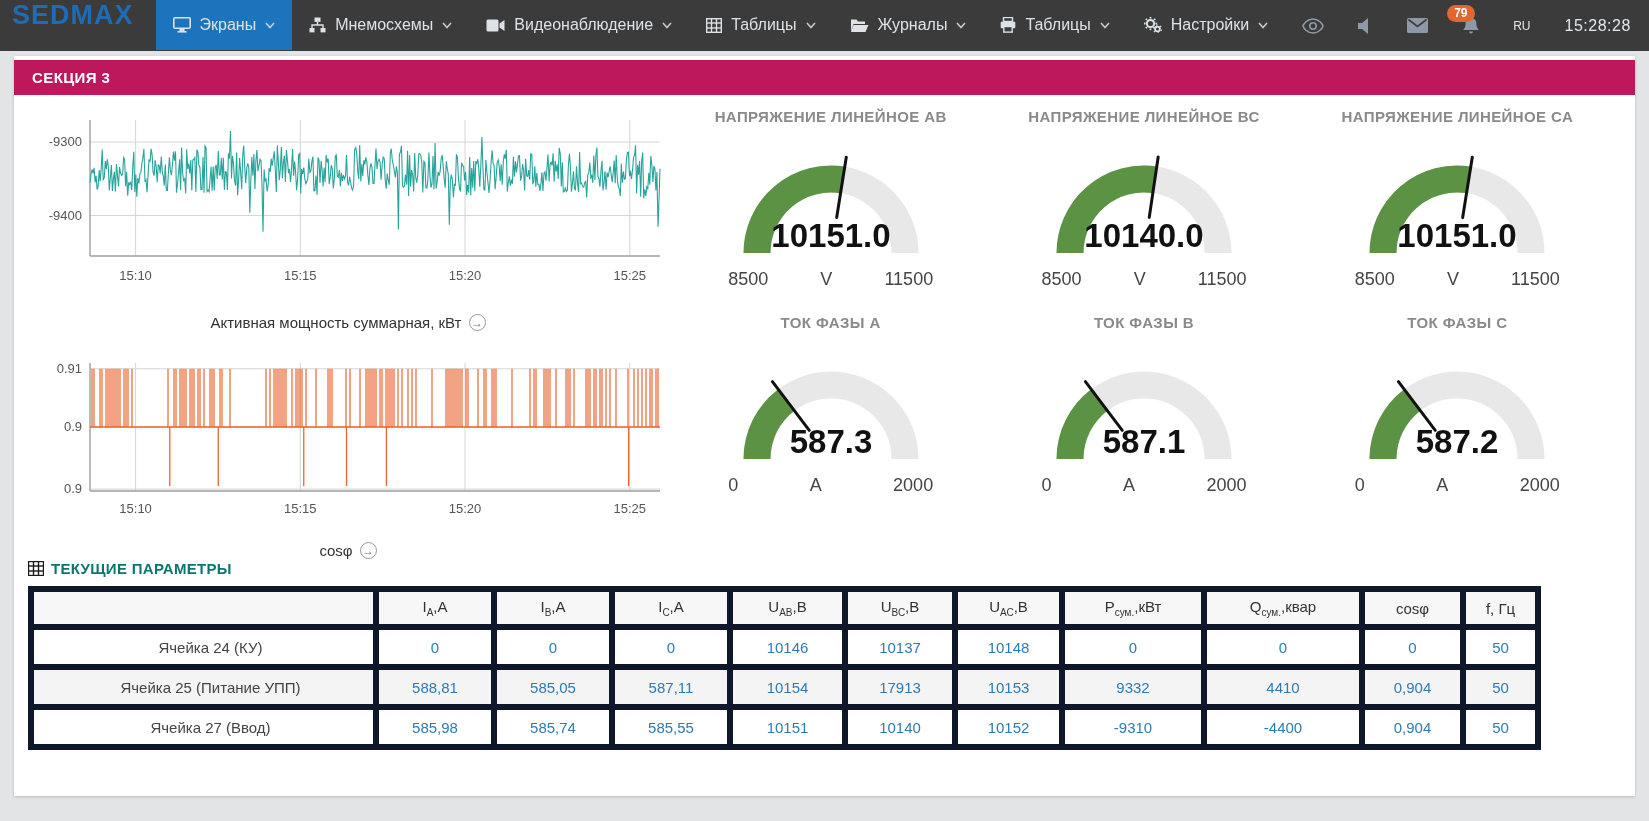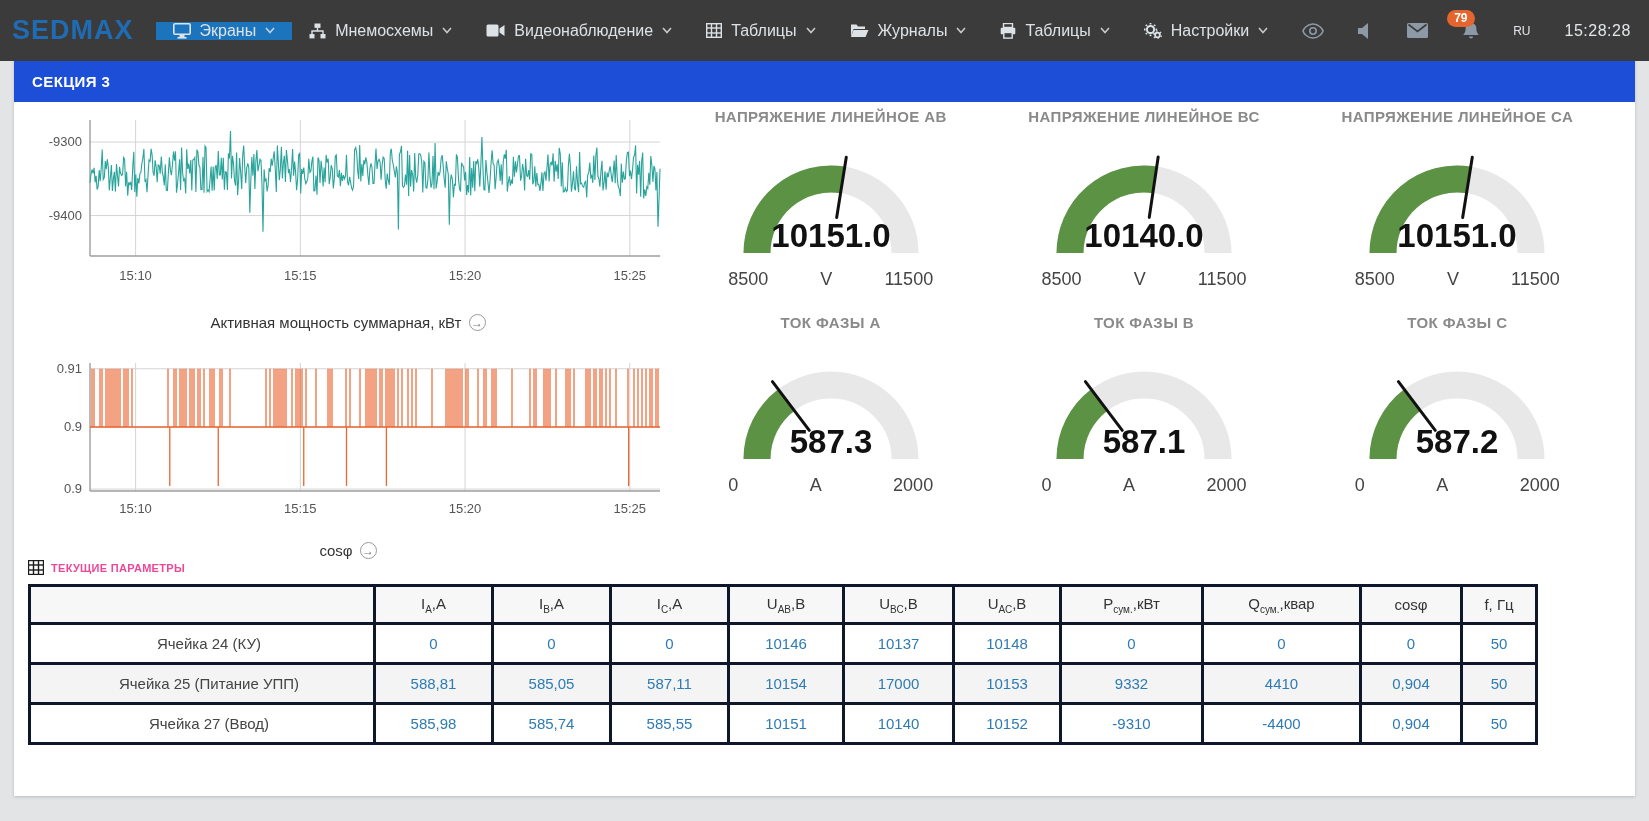--- a/index.html
+++ b/index.html
@@ -1,44 +1,44 @@
 <!DOCTYPE html>
 <html><head>
 <meta charset="utf-8">
 <style>
   * { margin:0; padding:0; box-sizing:border-box; }
   html,body { width:1649px; height:821px; overflow:hidden; background:#e2e4e6;
               font-family:"Liberation Sans", sans-serif; }
 
   
-  .navbar { position:absolute; left:0; top:0; width:1649px; height:61px;
-            background:#3b3b3b; display:flex; align-items:center; z-index:10; }
+  .navbar { position:absolute; left:0; top:0; width:1649px; height:51px;
+            background:#3b3b3b; display:flex; align-items:flex-start; z-index:10; }
   .logo { display:flex; align-items:center; padding:0 22px 0 12px;
           font-size:27px; font-weight:bold; letter-spacing:1px; color:#1f6cb5; }
   .menu { display:flex; align-items:stretch; }
-  .menu-item { display:flex; align-items:center; gap:9px; padding:0 17px;
+  .menu-item { display:flex; align-items:center; gap:9px; padding:16px 17px;
                color:#dde2e6; font-size:16px; cursor:pointer; white-space:nowrap; }
   .menu-item.active { background:#1c75bc; }
   .menu-item svg { display:block; }
   .chev { width:10px; height:7px; opacity:.85; }
   .nav-right { margin-left:auto; display:flex; align-items:center; gap:0; }
   .nav-icon-btn { position:relative; padding:0 17px; display:flex; align-items:center;
                   height:51px; color:#8d99a6; cursor:pointer; }
   .badge { position:absolute; top:5px; left:2px; background:#e4662e; color:#fff;
            font-size:12px; font-weight:bold; border-radius:10px; padding:2px 7px; line-height:1.1; }
   .nav-lang { color:#e3e7ea; font-size:12px; padding:0 16px; cursor:pointer; }
   .nav-clock { color:#e3e7ea; font-size:16px; padding:0 18px; letter-spacing:.5px; }
   .caret-box { width:58px; height:51px; background:#414b57; display:flex;
                align-items:center; justify-content:center; color:#b6bfc9; cursor:pointer; }
 
   
   .panel { position:absolute; left:14px; top:56px; width:1621px; height:740px;
            background:#ffffff; box-shadow:0 1px 3px rgba(0,0,0,.18); }
-  .section-header { position:absolute; left:0; top:4px; width:100%; height:42px;
-                    background:#1d4ed8; color:#fff; font-size:15px; font-weight:bold;
+  .section-header { position:absolute; left:0; top:4px; width:100%; height:35px;
+                    background:#be185d; color:#fff; font-size:15px; font-weight:bold;
                     letter-spacing:.4px; display:flex; align-items:center; padding-left:18px; }
 
   
   .charts-col { position:absolute; left:4px; top:52px; width:660px; }
   .chart-title { text-align:center; font-size:15px; color:#333; margin-top:2px; margin-bottom:8px;
                  display:flex; align-items:center; justify-content:center; gap:7px; }
   .circle-arrow { display:inline-flex; width:17px; height:17px; border:1.5px solid #9a9a9a;
                   border-radius:50%; color:#777; font-size:12px; line-height:14px;
                   align-items:center; justify-content:center; cursor:pointer; }
   .tick-text { font-size:13px; fill:#555; }
@@ -47,25 +47,25 @@
   .gauges-grid { position:absolute; left:660px; top:52px; width:940px;
                  display:grid; grid-template-columns:repeat(3,1fr); row-gap:24px; }
   .gauge-cell { display:flex; flex-direction:column; align-items:center; }
   .gauge-title { font-size:15px; font-weight:bold; color:#8a8a8a; letter-spacing:.4px;
                  margin-bottom:10px; text-align:center; }
   .gauge-labels { width:205px; display:flex; justify-content:space-between;
                   font-size:18px; color:#444; margin-top:2px; }
 
   
   .table-section { position:absolute; left:14px; top:504px; width:1590px; }
-  .table-heading { display:flex; align-items:center; gap:7px; font-size:11px;
-                   font-weight:bold; color:#ec4899; letter-spacing:.3px; margin-bottom:9px; }
+  .table-heading { display:flex; align-items:center; gap:7px; font-size:15px;
+                   font-weight:bold; color:#0f766e; letter-spacing:.3px; margin-bottom:9px; }
   table.params { border-collapse:collapse; table-layout:fixed; width:1507px;
                  font-size:15px; background:#fff; }
-  table.params th, table.params td { border:3px solid #0f172a; height:40px; text-align:center; }
+  table.params th, table.params td { border:6px solid #0f172a; height:40px; text-align:center; }
   table.params thead th { background:#f7f7f7; color:#333; font-weight:normal; height:38px; }
   table.params th sub { font-size:10px; }
   table.params td.row-name { text-align:center; padding-left:14px; color:#444; }
   table.params td.val { color:#2e7bb4; cursor:pointer; }
   table.params tr.striped td { background:#f4f4f4; }
 </style>
 </head>
 <body>
 
 <nav class="navbar">
@@ -539,21 +539,21 @@
             <td class="val">0</td>
             <td class="val">0</td>
             <td class="val">50</td>
           </tr>
           <tr class="striped">
             <td class="row-name">Ячейка 25 (Питание УПП)</td>
             <td class="val">588,81</td>
             <td class="val">585,05</td>
             <td class="val">587,11</td>
             <td class="val">10154</td>
-            <td class="val">17000</td>
+            <td class="val">17913</td>
             <td class="val">10153</td>
             <td class="val">9332</td>
             <td class="val">4410</td>
             <td class="val">0,904</td>
             <td class="val">50</td>
           </tr>
           <tr>
             <td class="row-name">Ячейка 27 (Ввод)</td>
             <td class="val">585,98</td>
             <td class="val">585,74</td>

